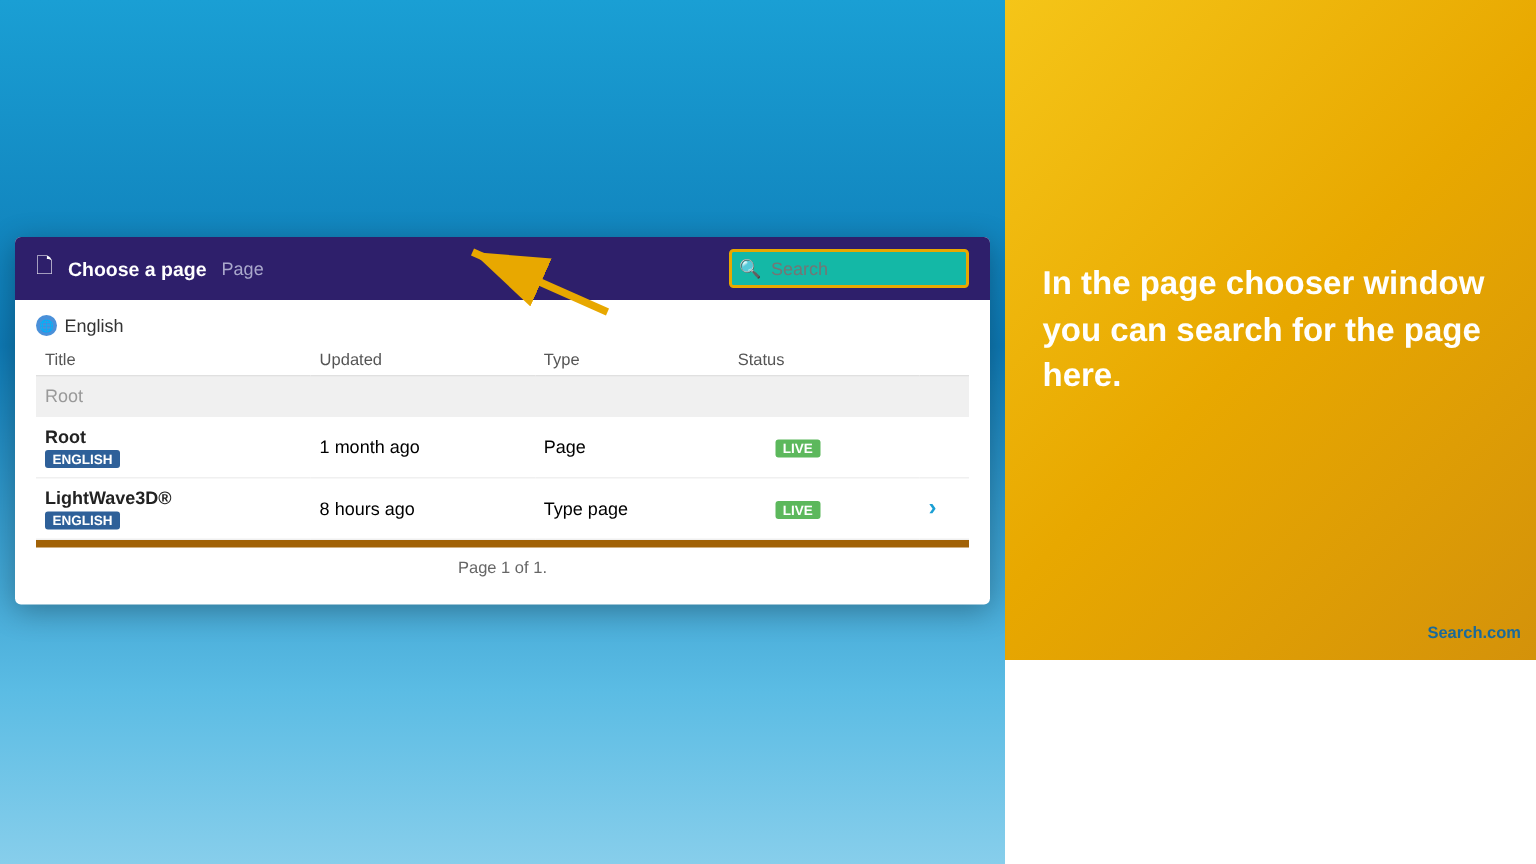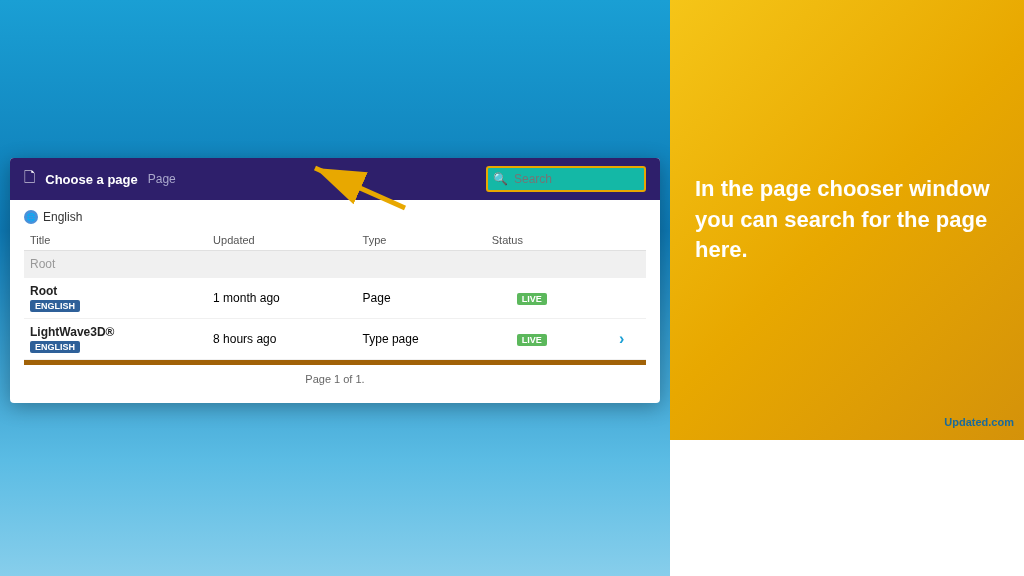--- a/index.html
+++ b/index.html
@@ -306,14 +306,14 @@
         <polygon points="0 0, 10 3.5, 0 7" fill="#e8a800"></polygon>
       </marker>
     </defs>
     <line x1="110" y1="45" x2="20" y2="5" stroke="#e8a800" stroke-width="5" marker-end="url(#arrowhead)"></line>
   </svg>
 
 </div>
 
 <div class="right-panel">
   <p class="right-panel-text">In the page chooser window you can search for the page here.</p>
-  <div class="watermark">Updated.com</div>
+  <div class="watermark">Search.com</div>
 </div>
 
 </body></html>

